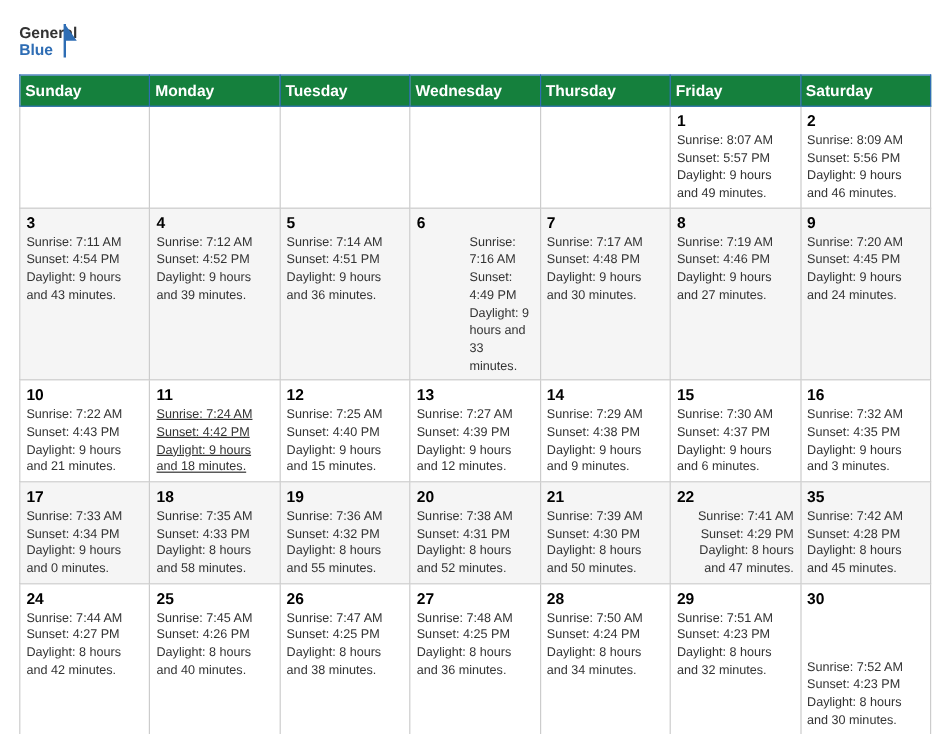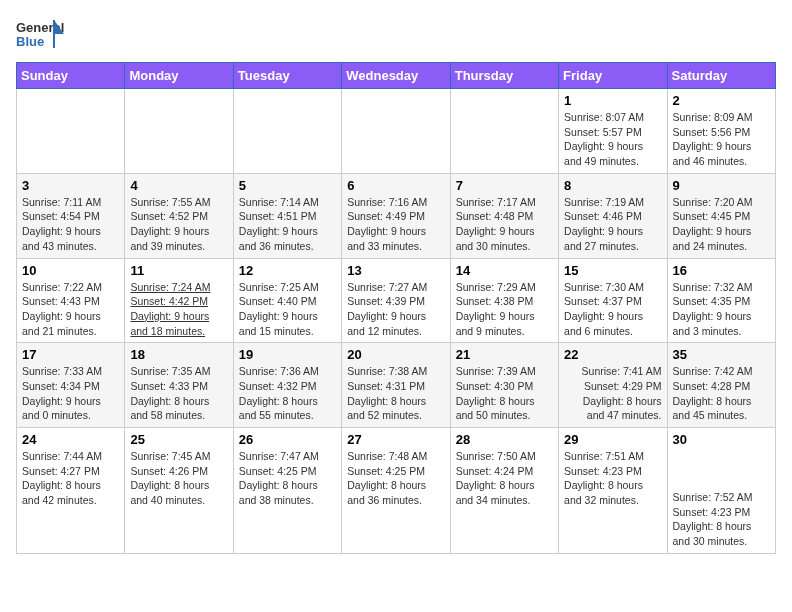--- a/index.html
+++ b/index.html
@@ -33,21 +33,21 @@
       font-size: 14px;
       font-weight: bold;
       color: #333;
     }
     .calendar {
       width: 100%;
       border-collapse: collapse;
       font-size: 11px;
     }
     .calendar thead tr th {
-      background: #8b5cf6;
+      background: #15803d;
       color: #fff;
       padding: 5px 4px;
       text-align: left;
       font-size: 13px;
       font-weight: bold;
       border: 1px solid #2e6db4;
     }
     .calendar tbody tr td {
       vertical-align: top;
       padding: 4px 5px;
@@ -126,33 +126,33 @@
       </tr>
       <tr>
         <td>
           <span class="day-number">3</span>
           <div class="day-detail" style="white-space: pre-line;">Sunrise: 7:11 AM
 Sunset: 4:54 PM
 Daylight: 9 hours and 43 minutes.</div>
         </td>
         <td>
           <span class="day-number">4</span>
-          <div class="day-detail" style="white-space: pre-line;">Sunrise: 7:55 AM
+          <div class="day-detail" style="white-space: pre-line;">Sunrise: 7:12 AM
 Sunset: 4:52 PM
 Daylight: 9 hours and 39 minutes.</div>
         </td>
         <td>
           <span class="day-number">5</span>
           <div class="day-detail" style="white-space: pre-line;">Sunrise: 7:14 AM
 Sunset: 4:51 PM
 Daylight: 9 hours and 36 minutes.</div>
         </td>
         <td>
           <span class="day-number">6</span>
-          <div class="day-detail" style="white-space: pre-line;">Sunrise: 7:16 AM
+          <div class="day-detail" style="white-space: pre-line; margin-left: 44px;">Sunrise: 7:16 AM
 Sunset: 4:49 PM
 Daylight: 9 hours and 33 minutes.</div>
         </td>
         <td>
           <span class="day-number">7</span>
           <div class="day-detail" style="white-space: pre-line;">Sunrise: 7:17 AM
 Sunset: 4:48 PM
 Daylight: 9 hours and 30 minutes.</div>
         </td>
         <td>

